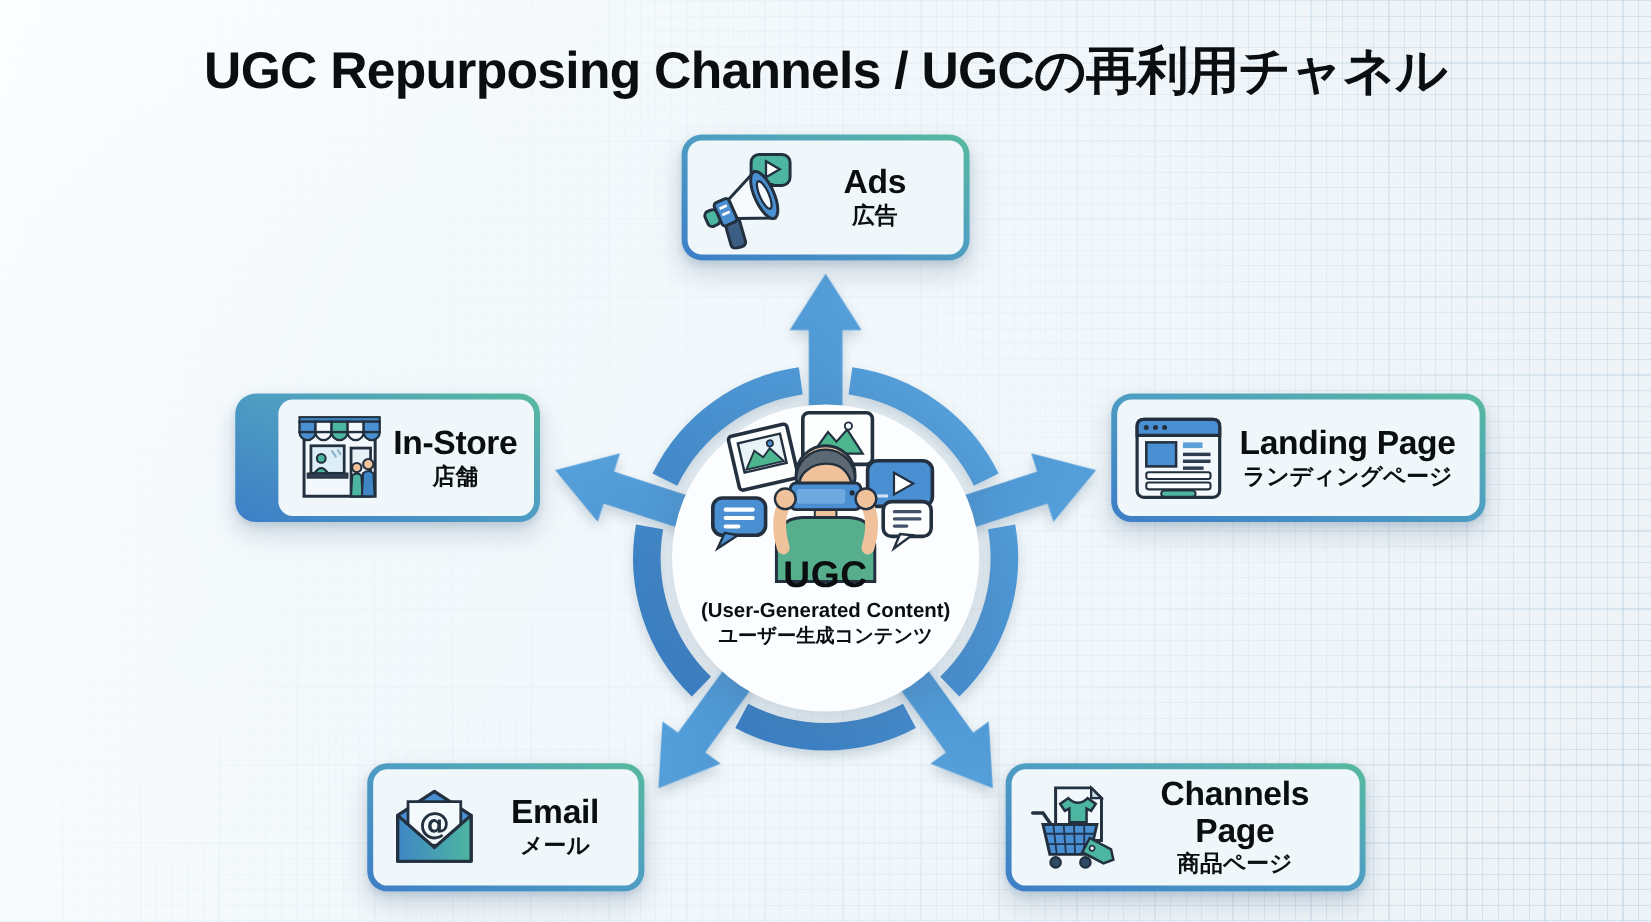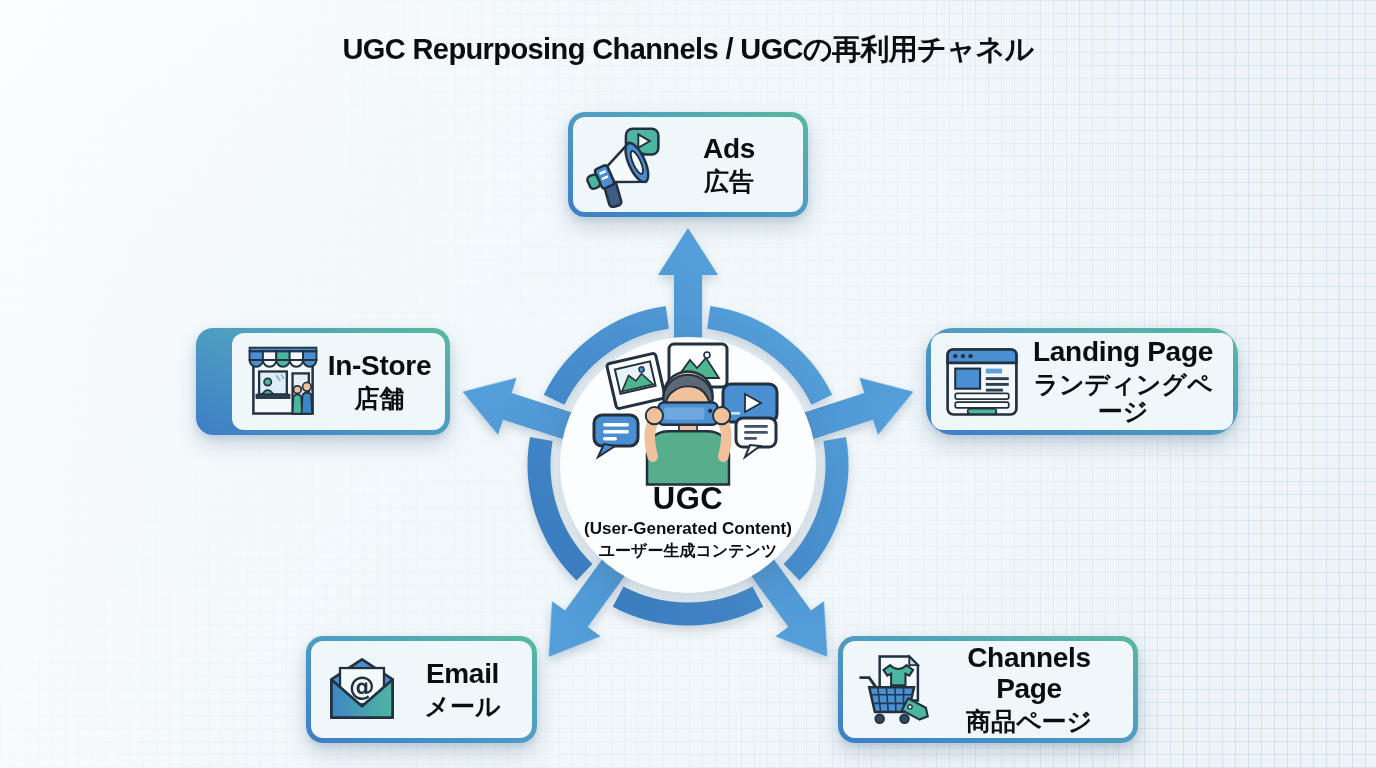--- a/index.html
+++ b/index.html
@@ -17,46 +17,46 @@
       repeating-linear-gradient(90deg, rgba(155,185,210,0.30) 0 1px, transparent 1px 13px);
   }
   .wash-layer {
     position:absolute; inset:0;
     background:
       radial-gradient(ellipse 780px 520px at 45% 52%, rgba(242,248,251,0.95) 0%, rgba(242,248,251,0.55) 55%, rgba(242,248,251,0) 100%),
       linear-gradient(115deg, #fbfdff 0%, rgba(250,253,255,0.92) 16%, rgba(244,250,253,0.55) 42%, rgba(240,246,250,0.12) 70%, rgba(240,246,250,0) 100%);
   }
   .title {
     position:absolute; top:30px; left:0; right:0;
-    text-align:center; font-size:29px; font-weight:700; letter-spacing:-0.6px;
+    text-align:center; font-size:43px; font-weight:700; letter-spacing:-0.6px;
   }
   .hub-svg { position:absolute; left:438px; top:215px; width:500px; height:500px; }
-  .hub-text { position:absolute; left:513px; top:483px; width:350px; text-align:center; line-height:1.05; }
+  .hub-text { position:absolute; left:513px; top:463px; width:350px; text-align:center; line-height:1.05; }
   .hub-name   { font-size:31px; font-weight:700; letter-spacing:0.5px; }
   .hub-sub-en { font-size:17px; font-weight:700; margin-top:4px; }
   .hub-sub-ja { font-size:16px; font-weight:700; margin-top:6px; }
 
   .card {
     position:absolute; border-radius:17px; padding:5px;
     background:linear-gradient(to top right, #3d7ec7 0%, #4f9fc2 55%, #57b99e 100%);
     box-shadow:0 10px 20px rgba(96,125,155,0.28), 0 3px 6px rgba(96,125,155,0.18);
   }
   .card-inner {
     display:flex; align-items:center; height:100%;
     background:#eff7fa; border-radius:12px; padding:5px 12px 5px 8px;justify-content:space-between;
   }
   .card-icon { flex:0 0 auto; width:86px; height:86px; }
   .card-icon svg { width:100%; height:100%; display:block; }
   .card-labels { flex:1; text-align:center; line-height:1.1; }
   .label-en { display:block; font-size:28px; font-weight:700; letter-spacing:-0.3px; }
-  .label-ja { display:block; font-size:25px; font-weight:700; margin-top:3px; }
+  .label-ja { display:block; font-size:19px; font-weight:700; margin-top:3px; }
 
   .card-ads      { left:568px; top:112px; width:240px; height:105px; }
   .card-instore  { left:196px; top:328px; width:254px; height:107px;padding-left:36px; }
-  .card-landing  { left:926px; top:328px; width:312px; height:107px;border-radius:27px; }
+  .card-landing  { left:926px; top:328px; width:312px; height:107px; }
   .card-email    { left:306px; top:636px; width:231px; height:107px; }
   .card-product  { left:838px; top:636px; width:300px; height:107px; }
 </style>
 </head>
 <body>
 
 <div class="stage">
   <div class="grid-layer"></div>
   <div class="wash-layer"></div>
 

